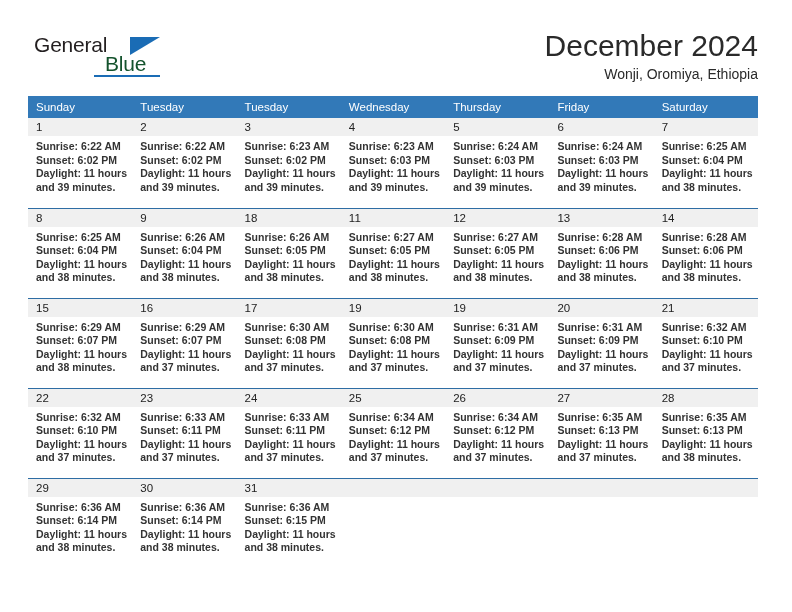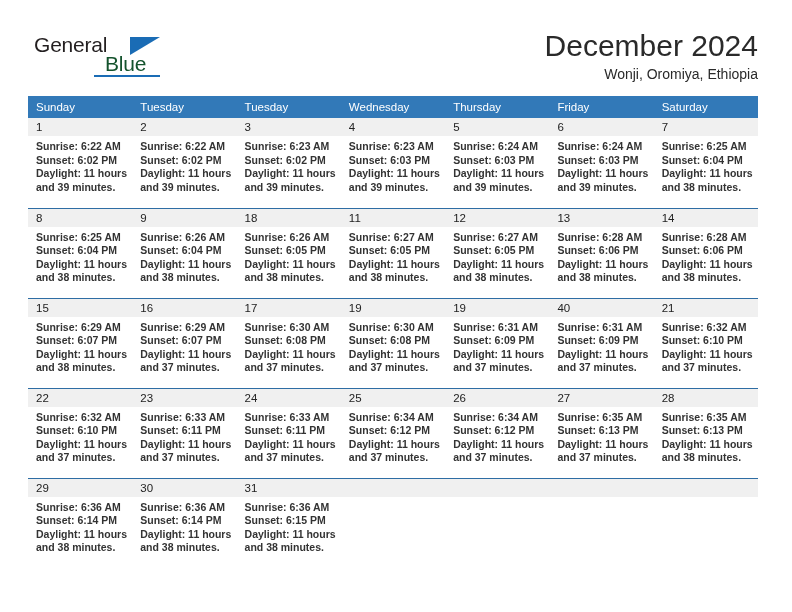--- a/index.html
+++ b/index.html
@@ -346,21 +346,21 @@
           <td class="daycell">
             <div class="daynum-band">19</div>
             <div class="details">
               <div>Sunrise: 6:31 AM</div>
               <div>Sunset: 6:09 PM</div>
               <div>Daylight: 11 hours</div>
               <div>and 37 minutes.</div>
             </div>
           </td>
           <td class="daycell">
-            <div class="daynum-band">40</div>
+            <div class="daynum-band">20</div>
             <div class="details">
               <div>Sunrise: 6:31 AM</div>
               <div>Sunset: 6:09 PM</div>
               <div>Daylight: 11 hours</div>
               <div>and 37 minutes.</div>
             </div>
           </td>
           <td class="daycell">
             <div class="daynum-band">21</div>
             <div class="details">

